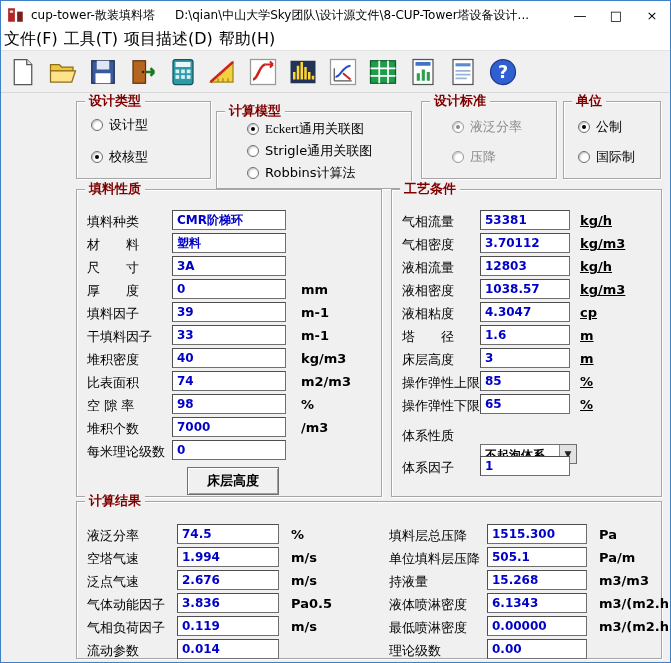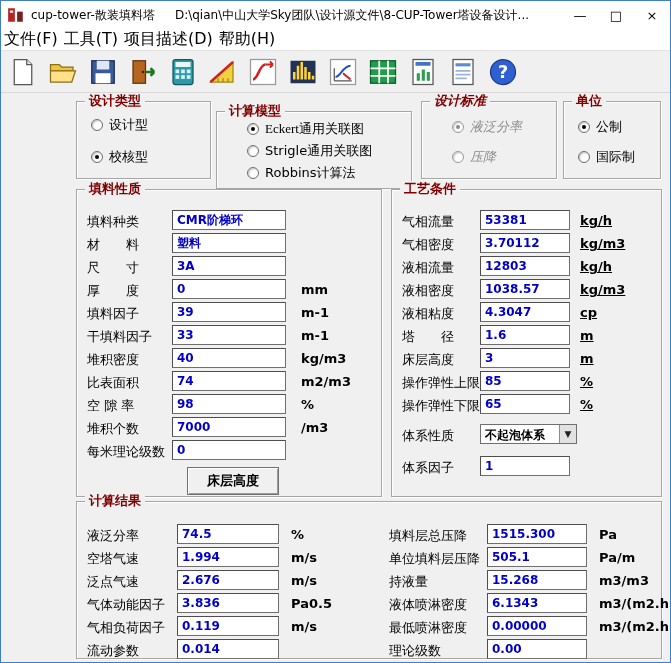--- a/index.html
+++ b/index.html
@@ -48,21 +48,21 @@
   .process .funit  { left:188px;text-decoration:underline; }
   .results .c1 .flabel { left:10px; }
   .results .c1 .finput { left:100px; width:102px; }
   .results .c1 .funit  { left:214px; }
   .results .c2 .flabel { left:312px; }
   .results .c2 .finput { left:410px; width:100px; }
   .results .c2 .funit  { left:522px; }
 
   .push-btn { position:absolute; background:#f0f0f0; border:1px solid #707070; box-shadow: inset 1px 1px 0 #fff, inset -1px -1px 0 #9c9c9c; font-size:13px; font-weight:bold; font-family:"DejaVu Sans", sans-serif; }
 
-  .combo { position:absolute; height:20px; border:1px solid #6f6f6f; background:#fff; display:flex; align-items:stretch; }
+  .combo { position:absolute; height:20px; border:1px solid #6f6f6f; background:#fff; display:flex; align-items:stretch;margin-top:20px; }
   .combo-value { flex:1; font-size:12px; font-weight:bold; padding:2px 4px; white-space:nowrap; overflow:hidden; }
   .combo-arrow { width:17px; background:#e2e2e2; border-left:1px solid #8a8a8a; display:flex; align-items:center; justify-content:center; font-size:9px; color:#222; }
 </style>
 </head>
 <body>
 
 <div class="window">
 
   <div class="titlebar">
     <svg class="app-icon" viewBox="0 0 16 16">
@@ -221,21 +221,21 @@
       <label class="radio" style="left:30px; top:30px;">
         <span class="rb"></span>
         <span>Strigle通用关联图</span>
       </label>
       <label class="radio" style="left:30px; top:52px;">
         <span class="rb"></span>
         <span>Robbins计算法</span>
       </label>
     </div>
 
-    <div class="grp" style="left:420px; top:8px; width:136px; height:78px;font-style:italic;">
+    <div class="grp" style="left:420px; top:8px; width:136px; height:78px;">
       <span class="grp-title">设计标准</span>
       <label class="radio dis" style="left:30px; top:16px;">
         <span class="rb on"></span>
         <span>液泛分率</span>
       </label>
       <label class="radio dis" style="left:30px; top:46px;">
         <span class="rb"></span>
         <span>压降</span>
       </label>
     </div>

